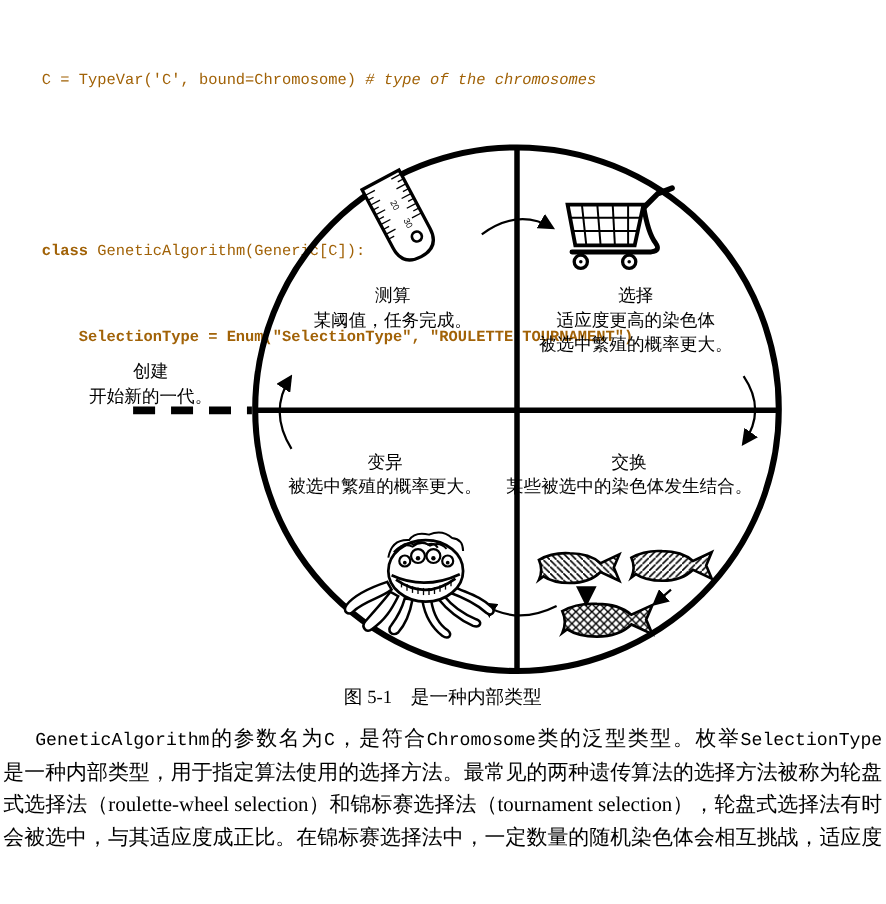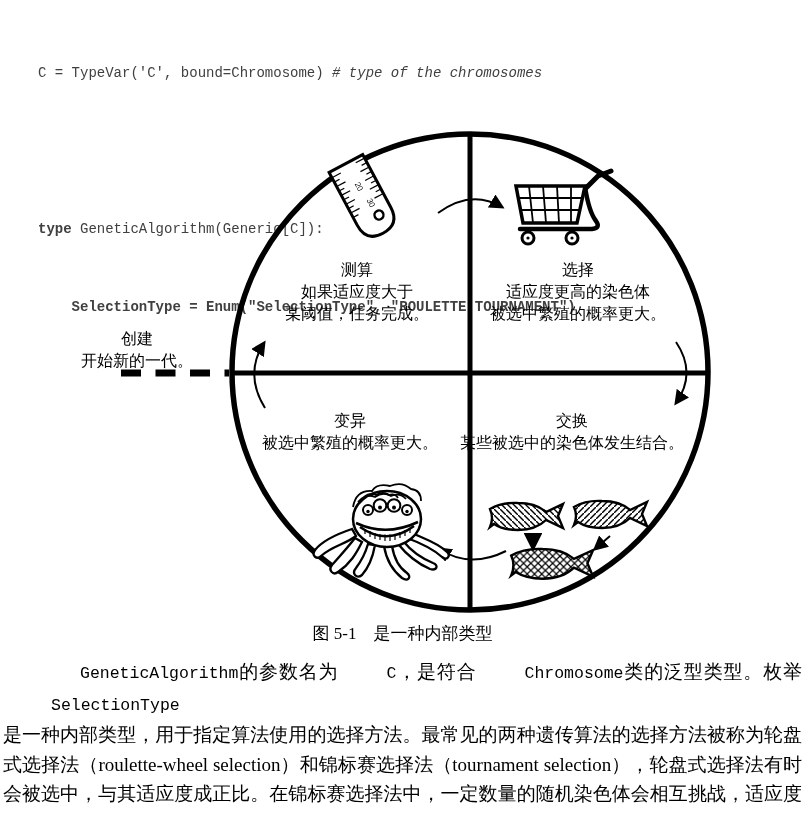--- a/index.html
+++ b/index.html
@@ -5,21 +5,21 @@
   * { margin:0; padding:0; box-sizing:border-box; }
   html,body { background:#ffffff; }
   body {
     width:805px; height:822px; position:relative; overflow:hidden;
     font-family:"Liberation Serif","DejaVu Serif",serif; color:#000;
   }
   
   .codeblock {
     position:absolute; left:38px; top:8px;
     font-family:"Liberation Mono","DejaVu Sans Mono",monospace;
-    font-size:14px; line-height:26px; white-space:pre; color:#404040;
+    font-size:14px; line-height:26px; white-space:pre; color:#a16207;
   }
   .cline { height:26px; }
   .codeblock i { font-style:italic; }
   .codeblock b { font-weight:bold; }
   
   .fig-svg { position:absolute; left:0; top:0; z-index:1; }
   
   .qlabel {
     position:absolute; transform:translateX(-50%); text-align:center;
     font-size:16px; line-height:22px; white-space:nowrap; z-index:2;
@@ -30,29 +30,29 @@
     font-size:17px; z-index:2;
   }
   .caption .gap { margin-left:17px; }
   
   .bodytext {
     position:absolute; left:3px; top:657px; width:799px;
     font-size:19px; line-height:29.5px; z-index:2;
   }
   .bline { text-align:justify; text-align-last:justify; }
   .bline.first { text-indent:29px; }
-  .mono { font-family:"Liberation Mono","DejaVu Sans Mono",monospace; font-size:16.5px;margin-left:48px; }
+  .mono { font-family:"Liberation Mono","DejaVu Sans Mono",monospace; font-size:16.5px; }
 </style>
 </head>
 <body>
 
 <div class="codeblock">
   <div class="cline"><span>C = TypeVar('C', bound=Chromosome) </span><i># type of the chromosomes</i></div>
   <div class="cline"></div>
-  <div class="cline"><b>type</b><span> GeneticAlgorithm(Generic[C]):</span></div>
+  <div class="cline"><b>class</b><span> GeneticAlgorithm(Generic[C]):</span></div>
   <div class="cline"><b>    SelectionType = Enum("SelectionType", "ROULETTE TOURNAMENT")</b></div>
 </div>
 
 <svg class="fig-svg" width="805" height="822" viewBox="0 0 805 822">
   <defs>
     <marker id="ah" viewBox="0 0 10 10" refX="8" refY="5" markerWidth="7.5" markerHeight="7.5" orient="auto-start-reverse">
       <path d="M0,0 L10,5 L0,10 Z" fill="#000"></path>
     </marker>
     <pattern id="hatchB" patternUnits="userSpaceOnUse" width="6" height="6">
       <rect width="6" height="6" fill="#fff"></rect>
@@ -175,21 +175,20 @@
   </g>
 </svg>
 
 <div class="qlabel" style="left:137px; top:328px;">
   <div>创建</div>
   <div>开始新的一代。</div>
 </div>
 
 <div class="qlabel" style="left:357px; top:259px;">
   <div>测算</div>
-  <div>如果适应度大于</div>
   <div>某阈值，任务完成。</div>
 </div>
 
 <div class="qlabel" style="left:578px; top:259px;">
   <div>选择</div>
   <div>适应度更高的染色体</div>
   <div>被选中繁殖的概率更大。</div>
 </div>
 
 <div class="qlabel" style="left:350px; top:410px;font-family:Liberation Serif, serif;">

